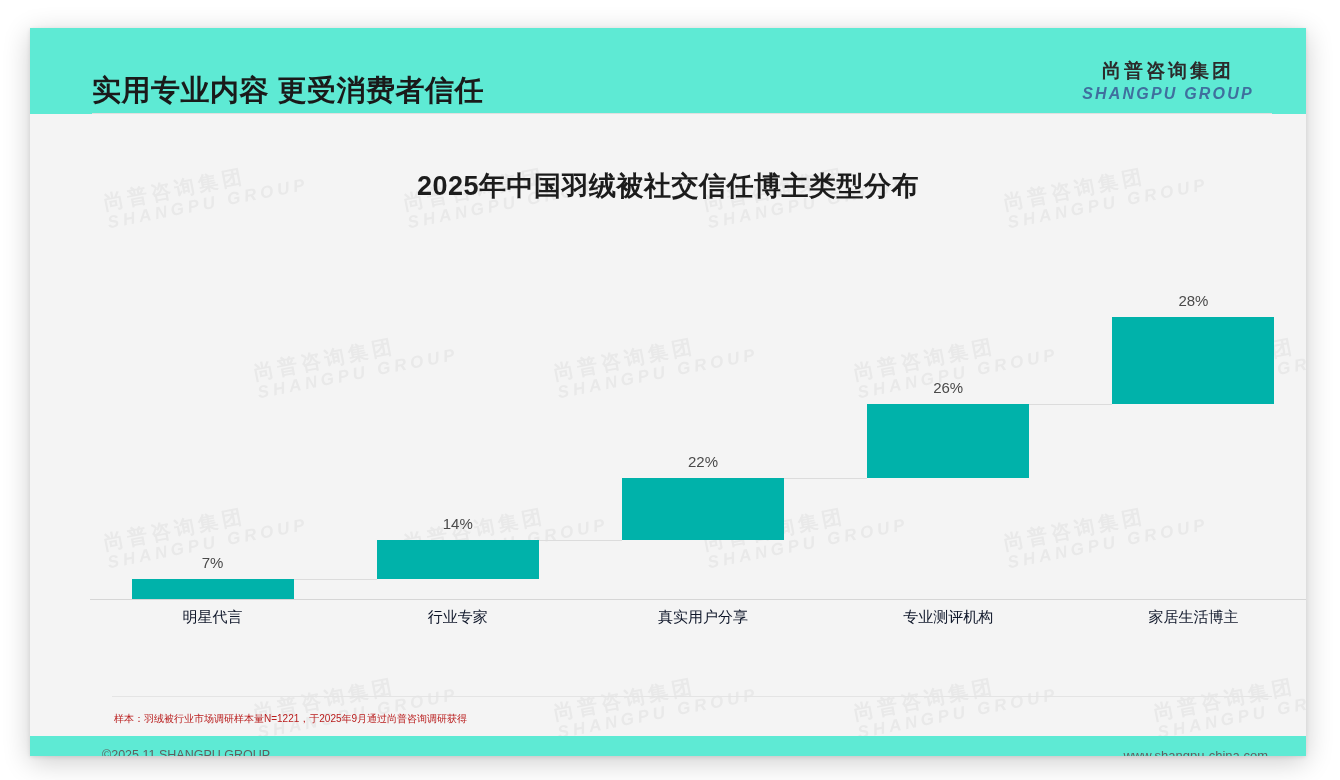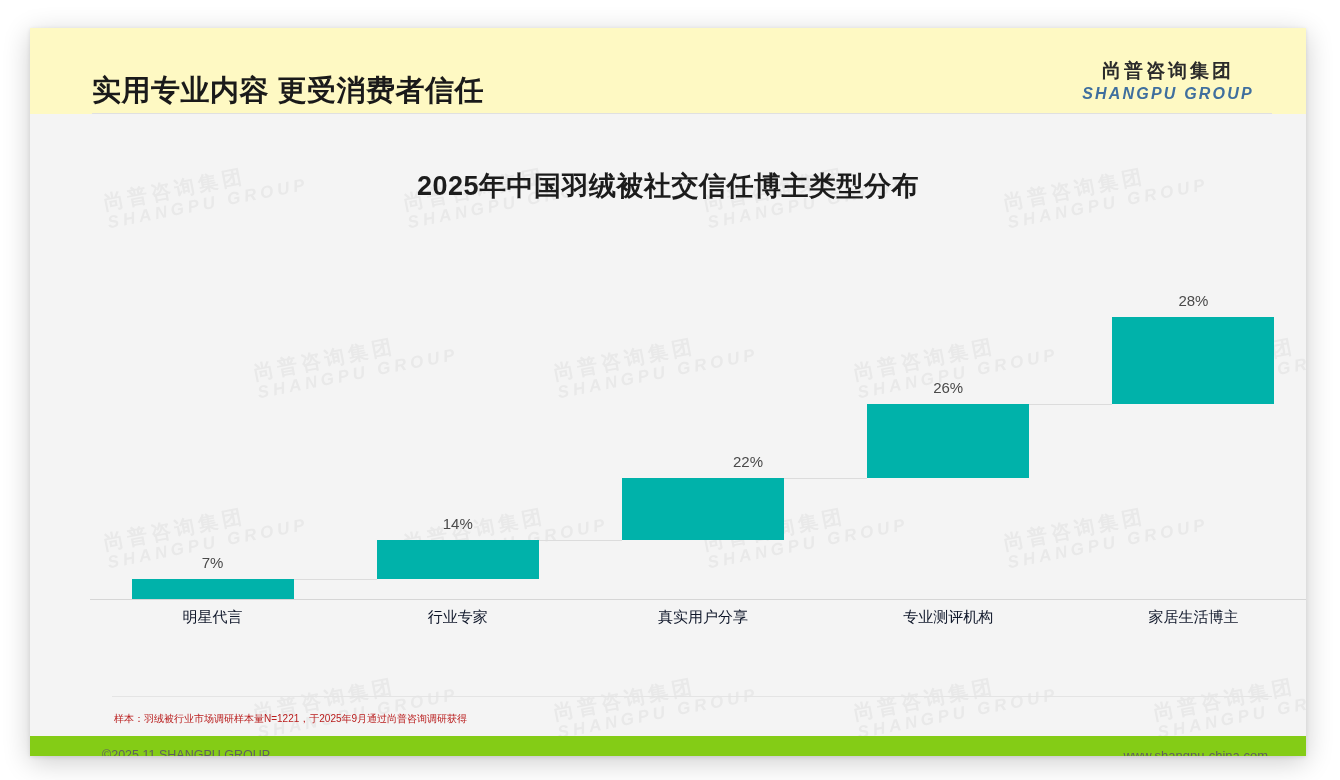--- a/index.html
+++ b/index.html
@@ -30,21 +30,21 @@
     box-shadow: 0 6px 26px rgba(0,0,0,0.20), 0 1px 4px rgba(0,0,0,0.10);
     overflow: hidden;
   }
 
   
   #header {
     position: absolute;
     left: 0; top: 0;
     width: 1276px;
     height: 86px;
-    background: #fef9c3;
+    background: #5eead4;
   }
   #header-title {
     position: absolute;
     left: 62px;
     top: 48px;
     font-size: 29px;
     font-weight: bold;
     color: #1a1a1a;
     letter-spacing: 0.5px;
     white-space: nowrap;
@@ -172,21 +172,21 @@
     width: 1276px;
     height: 1px;
     background: #e4e4e4;
   }
   #footer {
     position: absolute;
     left: 0;
     top: 708px;
     width: 1276px;
     height: 20px;
-    background: #84cc16;
+    background: #5eead4;
   }
   #footer-left {
     position: absolute;
     left: 72px;
     top: 12px;
     font-size: 12.5px;
     color: #5f5f5f;
     white-space: nowrap;
   }
   #footer-right {
@@ -284,21 +284,21 @@
 
     <div id="chart">
       <div id="bars-layer">
           <div class="bar" style="left: 101.6px; top: 551.26px; width: 162px; height: 19.74px; background: rgb(0, 178, 170);"></div>
           <div class="bar-label" style="left: 122.6px; top: 526.26px; width: 120px;">7%</div>
           <div class="connector" style="left: 263.6px; top: 551.26px; width: 83.2px;"></div>
           <div class="bar" style="left: 346.8px; top: 511.78px; width: 162px; height: 39.48px; background: rgb(0, 178, 170);"></div>
           <div class="bar-label" style="left: 367.8px; top: 486.78px; width: 120px;">14%</div>
           <div class="connector" style="left: 508.8px; top: 511.78px; width: 83.2px;"></div>
           <div class="bar" style="left: 592px; top: 449.74px; width: 162px; height: 62.04px; background: rgb(0, 178, 170);"></div>
-          <div class="bar-label" style="left: 613px; top: 424.74px; width: 120px; text-align: right;">22%</div>
+          <div class="bar-label" style="left: 613px; top: 424.74px; width: 120px;">22%</div>
           <div class="connector" style="left: 754px; top: 449.74px; width: 83.2px;"></div>
           <div class="bar" style="left: 837.2px; top: 376.42px; width: 162px; height: 73.32px; background: rgb(0, 178, 170);"></div>
           <div class="bar-label" style="left: 858.2px; top: 351.42px; width: 120px;">26%</div>
           <div class="connector" style="left: 999.2px; top: 376.42px; width: 83.2px;"></div>
           <div class="bar" style="left: 1082.4px; top: 289px; width: 162px; height: 87.42px; background: rgb(0, 178, 170);"></div>
           <div class="bar-label" style="left: 1103.4px; top: 264px; width: 120px;">28%</div>
         </div>
       <div id="axis-line"></div>
       <div id="cats-layer">
           <div class="cat-label" style="left: 72.6px; width: 220px;">明星代言</div>

